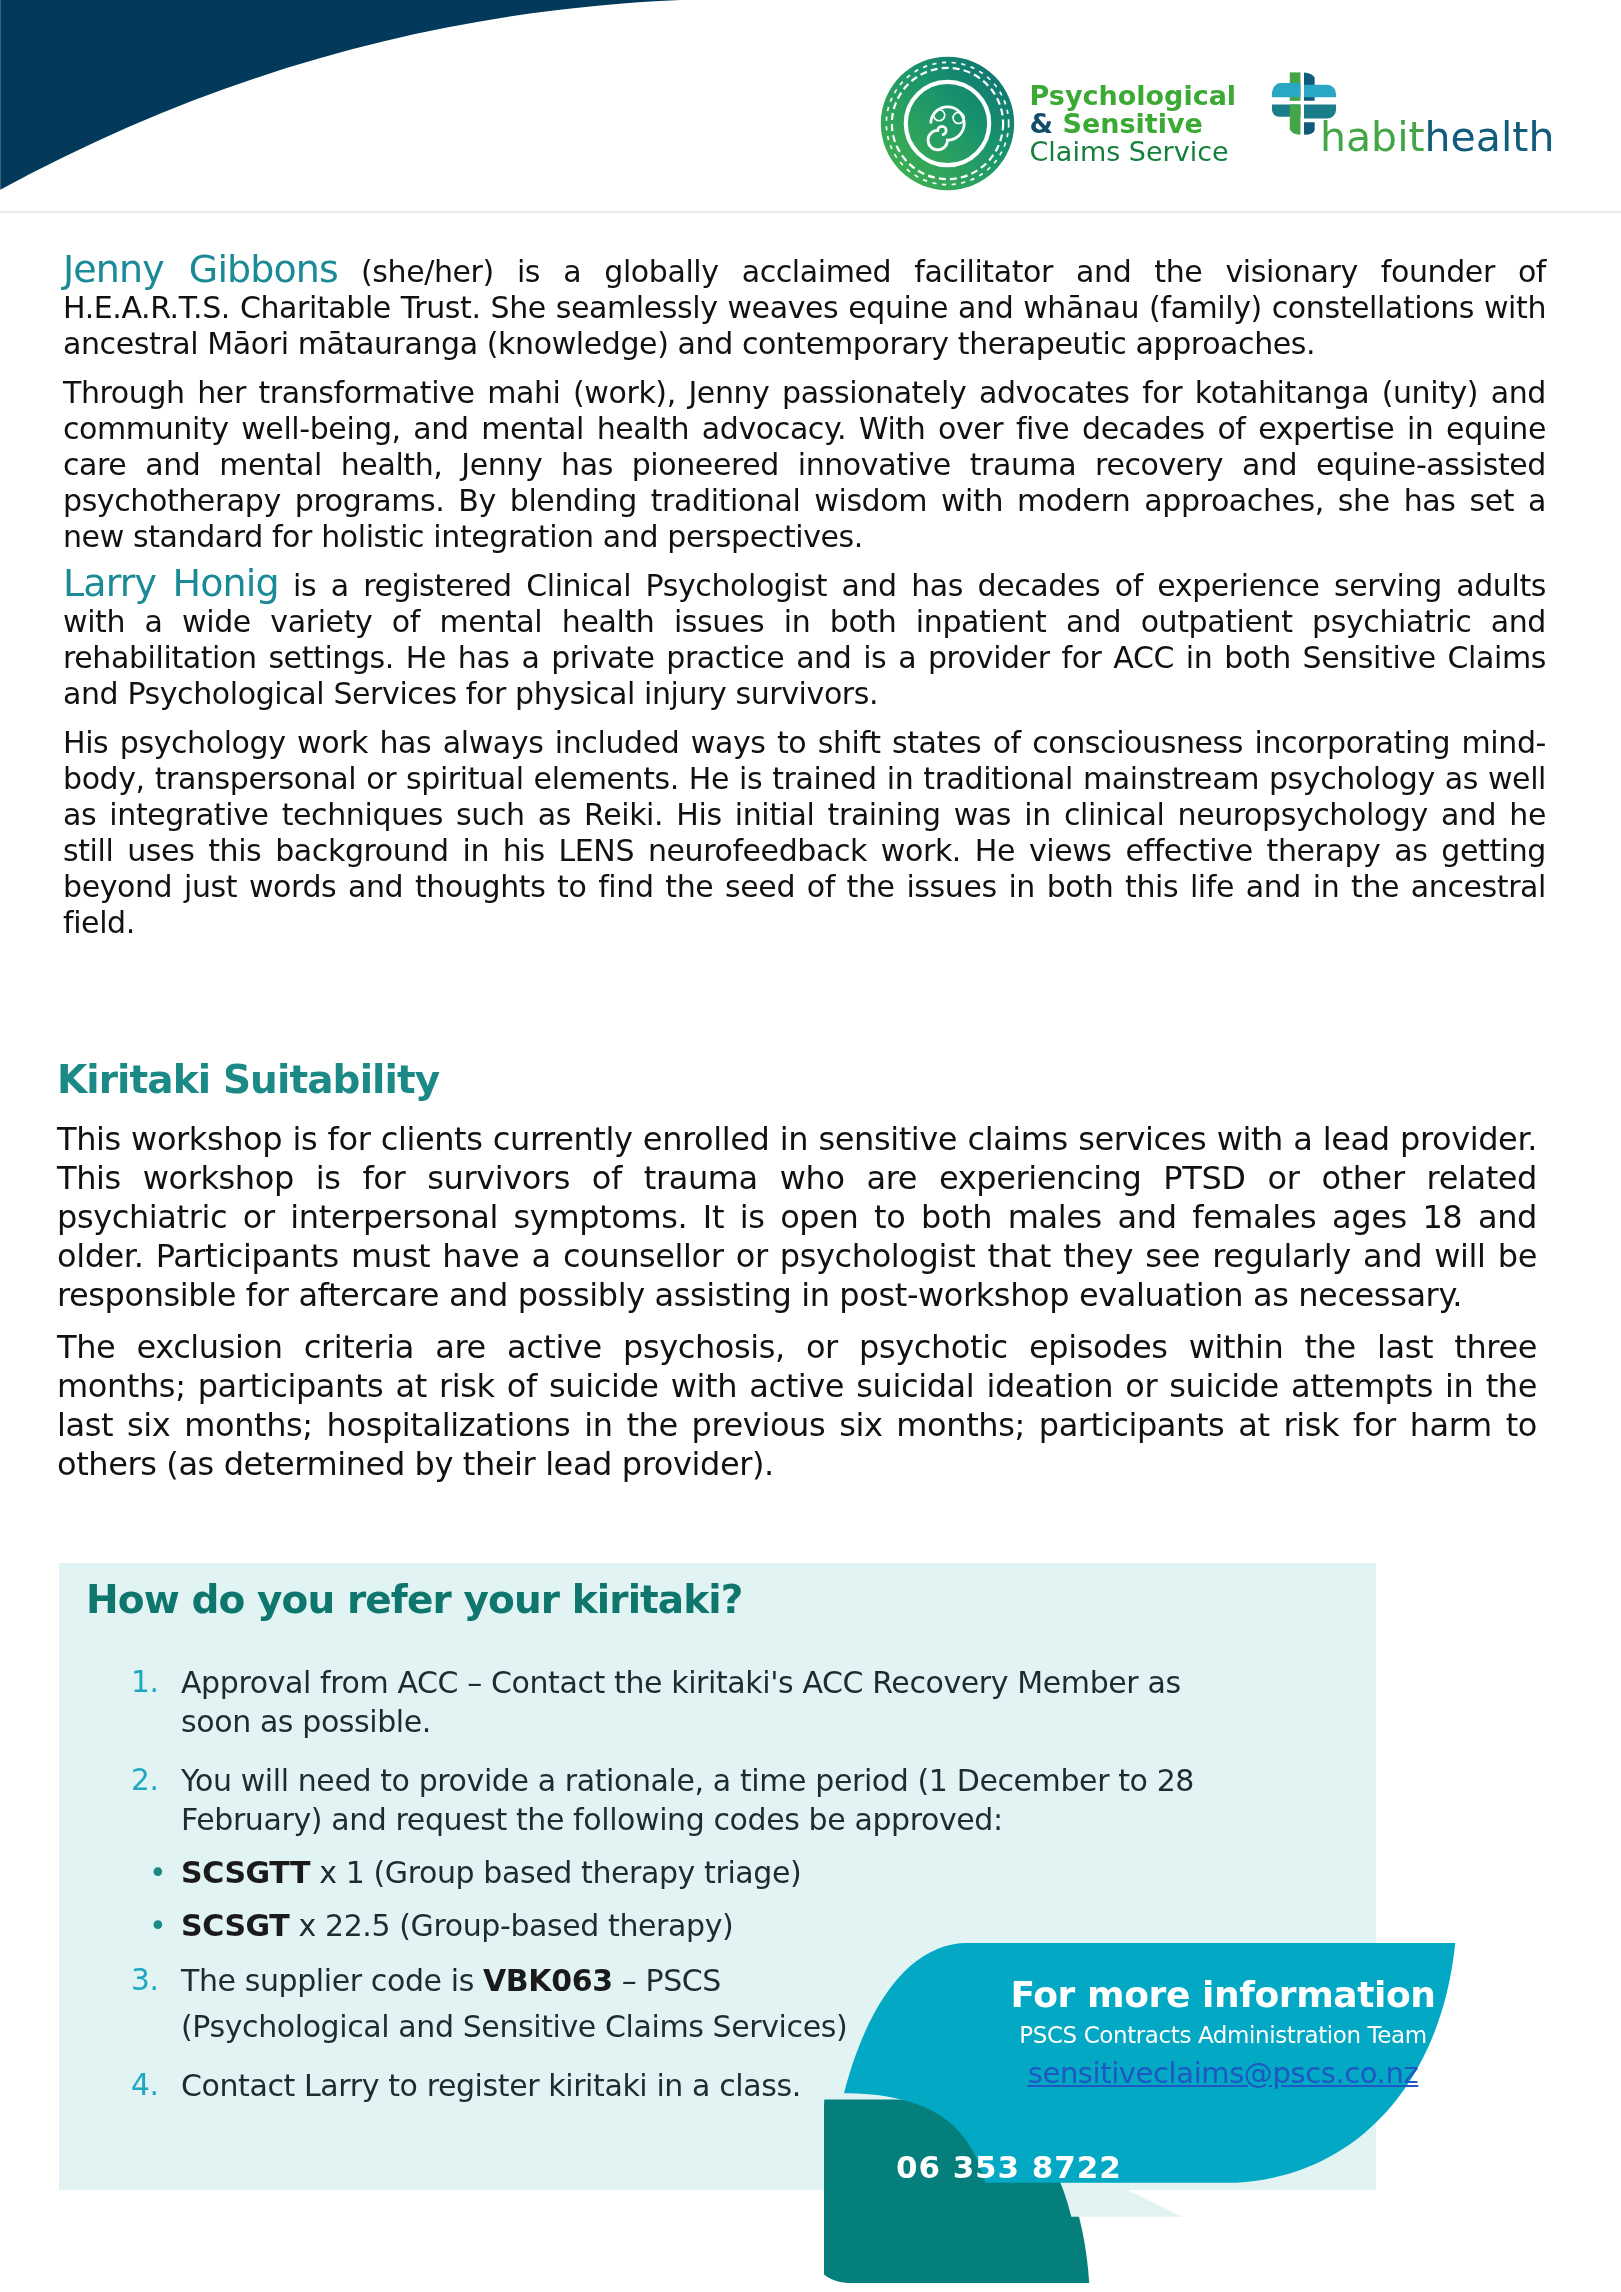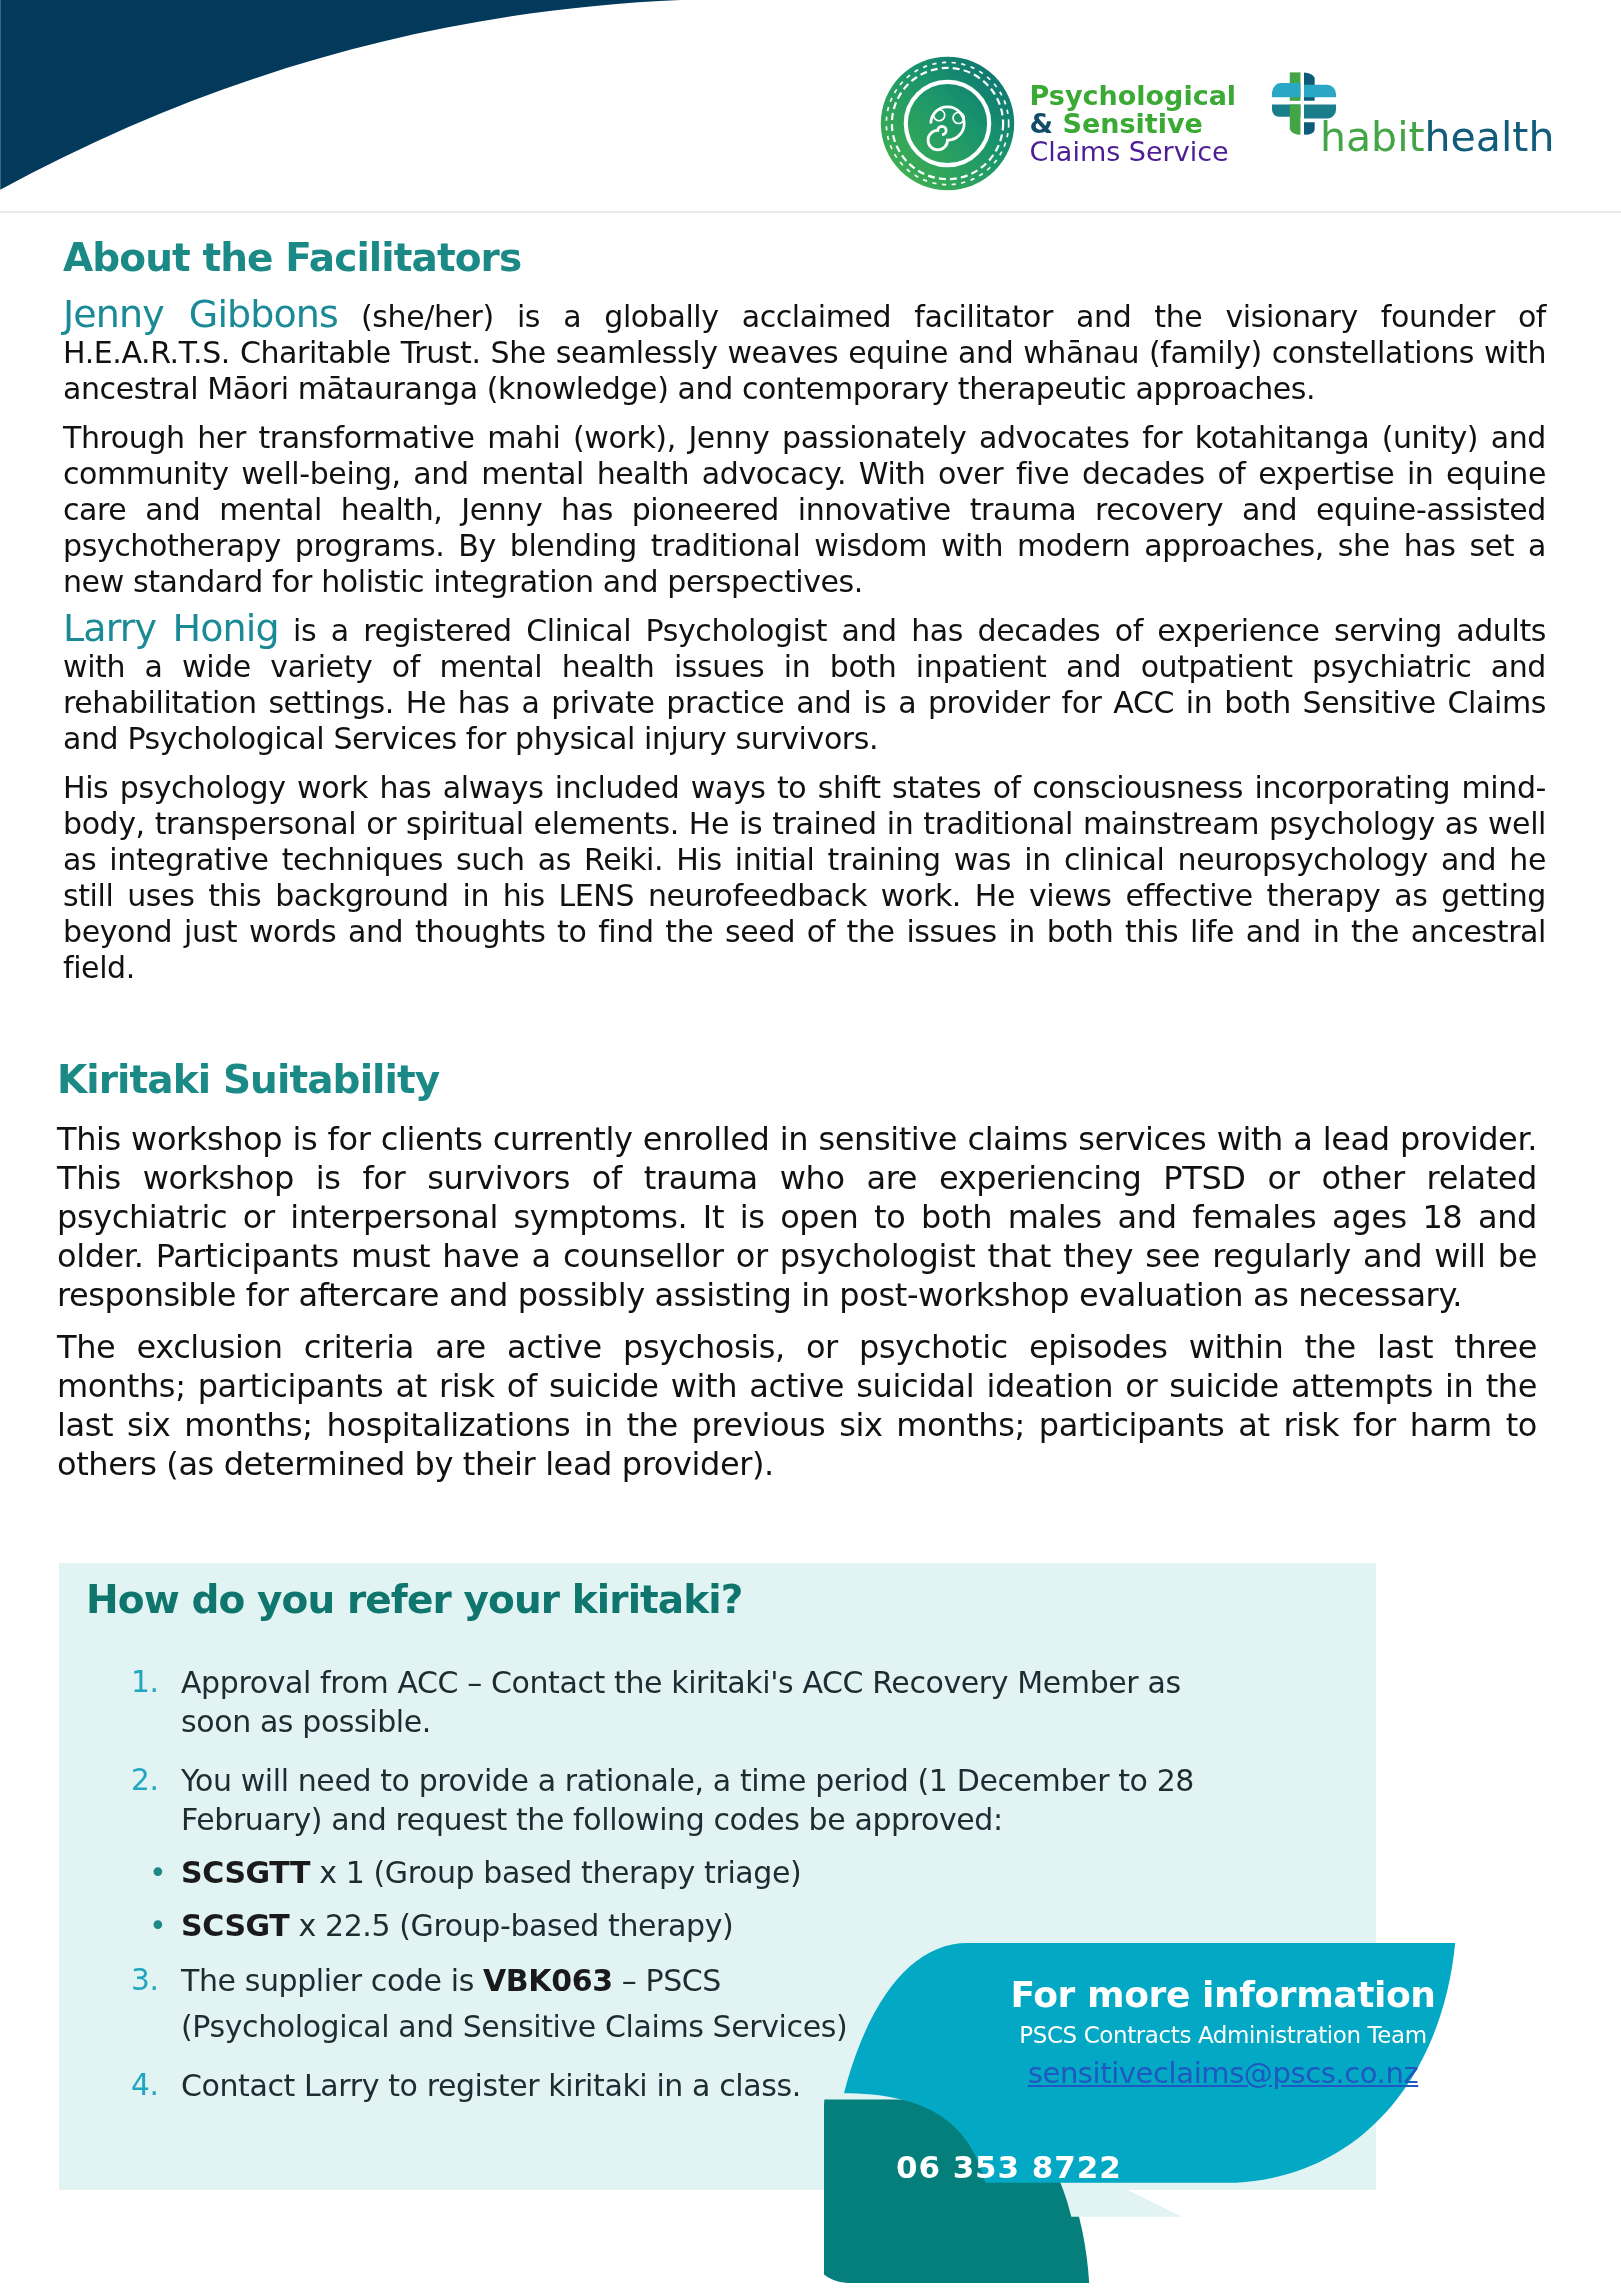--- a/index.html
+++ b/index.html
@@ -9,21 +9,21 @@
     font-family: "DejaVu Sans", sans-serif;
   }
   .header-swoosh { position: absolute; left: 0; top: 0; width: 681px; height: 197px; }
   .header-rule { position: absolute; left: 0; top: 211px; width: 1622px; height: 1.8px; background: #ececec; }
 
   .logo-pscs { position: absolute; left: 878px; top: 54px; display: flex; align-items: center; }
   .logo-pscs svg { width: 139px; height: 139px; }
   .pscs-text { margin-left: 12.5px; font-family: "DejaVu Sans", sans-serif; font-weight: bold; font-size: 27px; line-height: 28px; }
   .pscs-text .green { color: #3aaa35; }
   .pscs-text .navy { color: #114d6b; }
-  .pscs-text .navy-light { color: #4c1d95; font-weight: normal; }
+  .pscs-text .navy-light { color: #15803d; font-weight: normal; }
 
   .logo-habit { position: absolute; left: 1263px; top: 72px; }
   .logo-habit svg.mark { width: 64px; height: 63px; display: block; margin-left: 9px; }
   .habit-word { font-family: "DejaVu Sans", sans-serif; font-size: 41px; letter-spacing: 0px; margin-top: -19.7px; margin-left: 57px; line-height: 45px; white-space: nowrap; }
   .habit-word .g { color: #43a546; }
   .habit-word .b { color: #115c7a; }
 
   .content { position: absolute; left: 63px; width: 1483px; }
   h2.section {
     margin: 0; font-family: "DejaVu Sans", sans-serif; font-weight: bold;
@@ -99,21 +99,20 @@
     <path d="M36,14 h26 a10,10 0 0,1 10,10 v4 h-36 z" fill="#2aa7c4"></path>
     <path d="M0,36 h32 v14 h-24 a8,8 0 0,1 -8,-8 z" fill="#1a7d8a"></path>
     <path d="M36,36 h36 v6 a10,10 0 0,1 -10,10 h-26 z" fill="#1a7d8a"></path>
     <path d="M20,36 h12 v34 a12,10 0 0,1 -12,-6 z" fill="#43a546"></path>
     <path d="M36,56 h12 v8 a10,6 0 0,1 -12,6 z" fill="#0f5c7a"></path>
   </svg>
   <div class="habit-word"><span class="g">habit</span><span class="b">health</span></div>
 </div>
 
 <div class="content" style="top:235px;">
-  <h2 class="section">About the Facilitators</h2>
   <p class="body" style="margin-top:16px;"><span class="name">Jenny Gibbons</span><span> (she/her) is a globally acclaimed facilitator and the visionary founder of H.E.A.R.T.S. Charitable Trust. She seamlessly weaves equine and whānau (family) constellations with ancestral Māori mātauranga (knowledge) and contemporary therapeutic approaches.</span></p>
   <p class="body" style="margin-top:12.5px;">Through her transformative mahi (work), Jenny passionately advocates for kotahitanga (unity) and community well-being, and mental health advocacy. With over five decades of expertise in equine care and mental health, Jenny has pioneered innovative trauma recovery and equine-assisted psychotherapy programs. By blending traditional wisdom with modern approaches, she has set a new standard for holistic integration and perspectives.</p>
   <p class="body" style="margin-top:10.7px;"><span class="name">Larry Honig</span><span> is a registered Clinical Psychologist and has decades of experience serving adults with a wide variety of mental health issues in both inpatient and outpatient psychiatric and rehabilitation settings. He has a private practice and is a provider for ACC in both Sensitive Claims and Psychological Services for physical injury survivors.</span></p>
   <p class="body" style="margin-top:12.5px;">His psychology work has always included ways to shift states of consciousness incorporating mind-body, transpersonal or spiritual elements. He is trained in traditional mainstream psychology as well as integrative techniques such as Reiki. His initial training was in clinical neuropsychology and he still uses this background in his LENS neurofeedback work. He views effective therapy as getting beyond just words and thoughts to find the seed of the issues in both this life and in the ancestral field.</p>
 </div>
 
 <div class="content" style="top:1057px; left:57px; width:1480px;">
   <h2 class="section">Kiritaki Suitability</h2>
   <p class="body" style="margin-top:18px; font-size:32px; line-height:39px;">This workshop is for clients currently enrolled in sensitive claims services with a lead provider.  This workshop is for survivors of trauma who are experiencing PTSD or other related psychiatric or interpersonal symptoms. It is open to both males and females ages 18 and older. Participants must have a counsellor or psychologist that they see regularly and will be responsible for aftercare and possibly assisting in post-workshop evaluation as necessary.</p>
   <p class="body" style="margin-top:12.5px; font-size:32px; line-height:39px;">The exclusion criteria are active psychosis, or psychotic episodes within the last three months; participants at risk of suicide with active suicidal ideation or suicide attempts in the last six months; hospitalizations in the previous six months; participants at risk for harm to others (as determined by their lead provider).</p>

